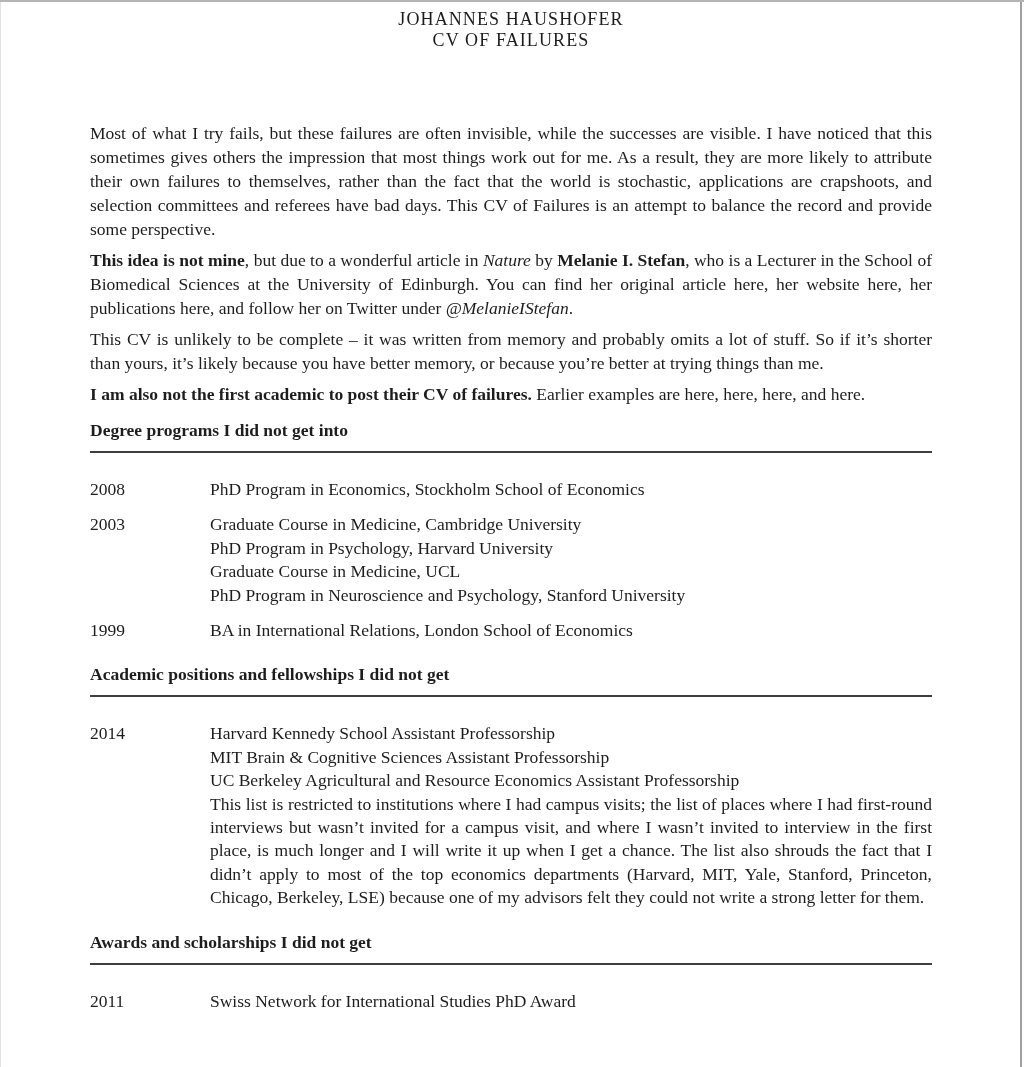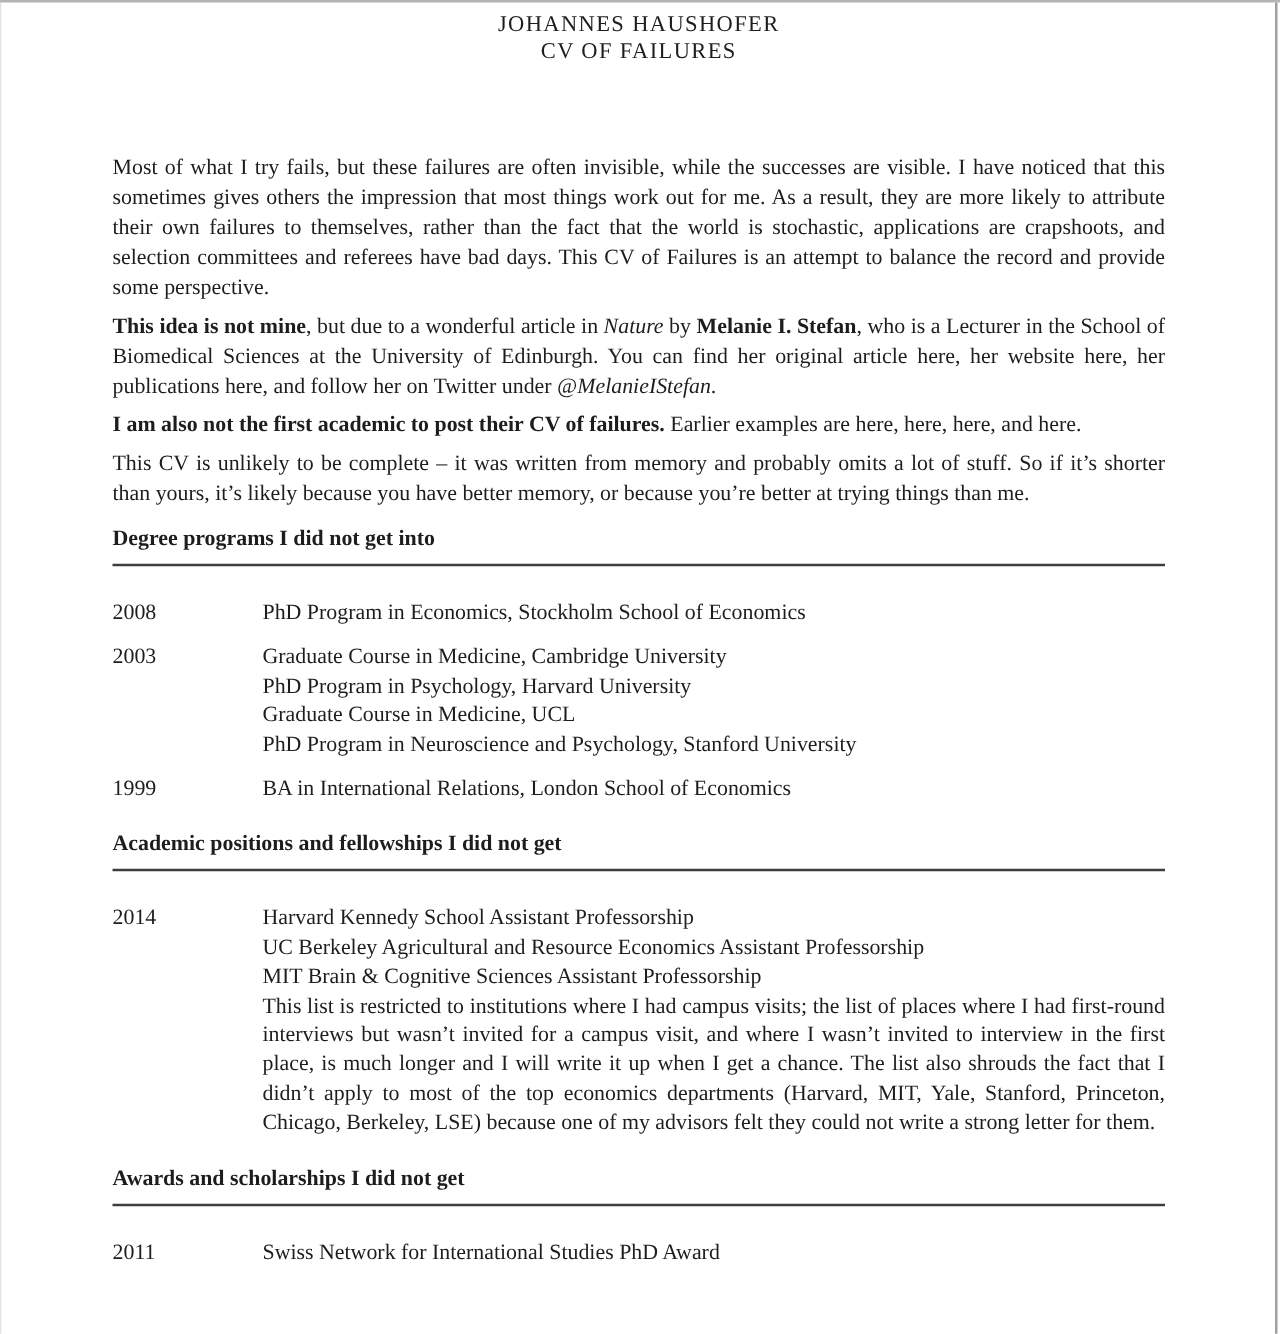--- a/index.html
+++ b/index.html
@@ -57,23 +57,23 @@
 
   <div class="doc-header">
     <div>JOHANNES HAUSHOFER</div>
     <div>CV OF FAILURES</div>
   </div>
 
   <div class="para first">Most of what I try fails, but these failures are often invisible, while the successes are visible. I have noticed that this sometimes gives others the impression that most things work out for me. As a result, they are more likely to attribute their own failures to themselves, rather than the fact that the world is stochastic, applications are crapshoots, and selection committees and referees have bad days. This CV of Failures is an attempt to balance the record and provide some perspective.</div>
 
   <div class="para"><b>This idea is not mine</b><span>, but due to a wonderful article in </span><i>Nature</i><span> by </span><b>Melanie I. Stefan</b><span>, who is a Lecturer in the School of Biomedical Sciences at the University of Edinburgh. You can find her original article </span><span class="doc-link">here</span><span>, her website </span><span class="doc-link">here</span><span>, her publications </span><span class="doc-link">here</span><span>, and follow her on Twitter under </span><i class="doc-link">@MelanieIStefan</i><span>.</span></div>
 
+  <div class="para">This CV is unlikely to be complete – it was written from memory and probably omits a lot of stuff. So if it’s shorter than yours, it’s likely because you have better memory, or because you’re better at trying things than me.</div>
+
   <div class="para"><b>I am also not the first academic to post their CV of failures.</b><span> Earlier examples are </span><span class="doc-link">here</span><span>, </span><span class="doc-link">here</span><span>, </span><span class="doc-link">here</span><span>, and </span><span class="doc-link">here</span><span>.</span></div>
-
-  <div class="para">This CV is unlikely to be complete – it was written from memory and probably omits a lot of stuff. So if it’s shorter than yours, it’s likely because you have better memory, or because you’re better at trying things than me.</div>
 
   <div class="section first">
     <div class="section-heading">Degree programs I did not get into</div>
     <div class="section-rule"></div>
     <div class="entries">
       <div class="entry">
         <div class="entry-year">2008</div>
         <div class="entry-desc">
           <div>PhD Program in Economics, Stockholm School of Economics</div>
         </div>
@@ -97,22 +97,22 @@
   </div>
 
   <div class="section">
     <div class="section-heading">Academic positions and fellowships I did not get</div>
     <div class="section-rule"></div>
     <div class="entries">
       <div class="entry">
         <div class="entry-year">2014</div>
         <div class="entry-desc">
           <div>Harvard Kennedy School Assistant Professorship</div>
+          <div>MIT Brain &amp; Cognitive Sciences Assistant Professorship</div>
           <div>UC Berkeley Agricultural and Resource Economics Assistant Professorship</div>
-          <div>MIT Brain &amp; Cognitive Sciences Assistant Professorship</div>
           <div class="entry-note">This list is restricted to institutions where I had campus visits; the list of places where I had first-round interviews but wasn’t invited for a campus visit, and where I wasn’t invited to interview in the first place, is much longer and I will write it up when I get a chance. The list also shrouds the fact that I didn’t apply to most of the top economics departments (Harvard, MIT, Yale, Stanford, Princeton, Chicago, Berkeley, LSE) because one of my advisors felt they could not write a strong letter for them.</div>
         </div>
       </div>
     </div>
   </div>
 
   <div class="section">
     <div class="section-heading">Awards and scholarships I did not get</div>
     <div class="section-rule"></div>
     <div class="entries">

